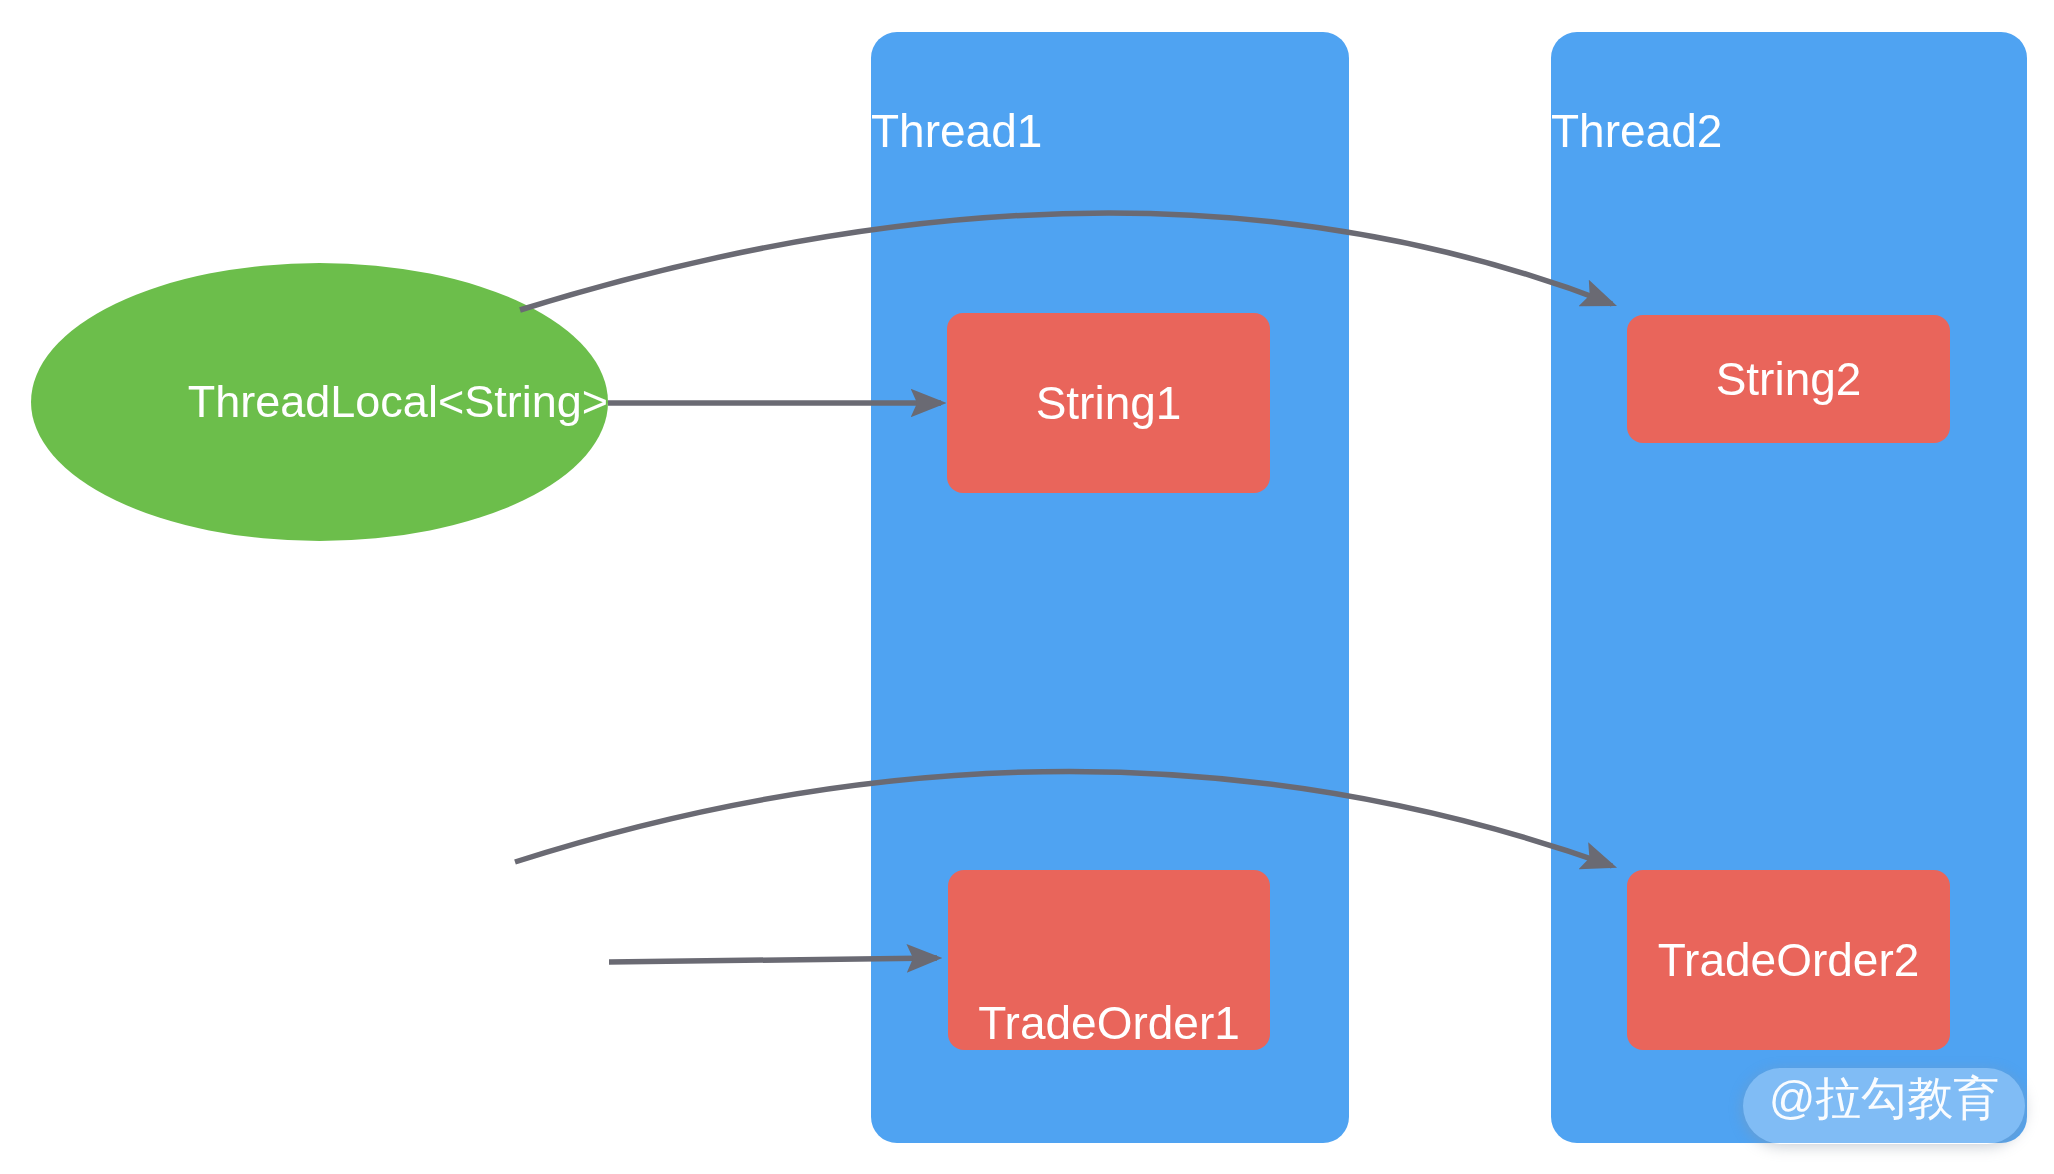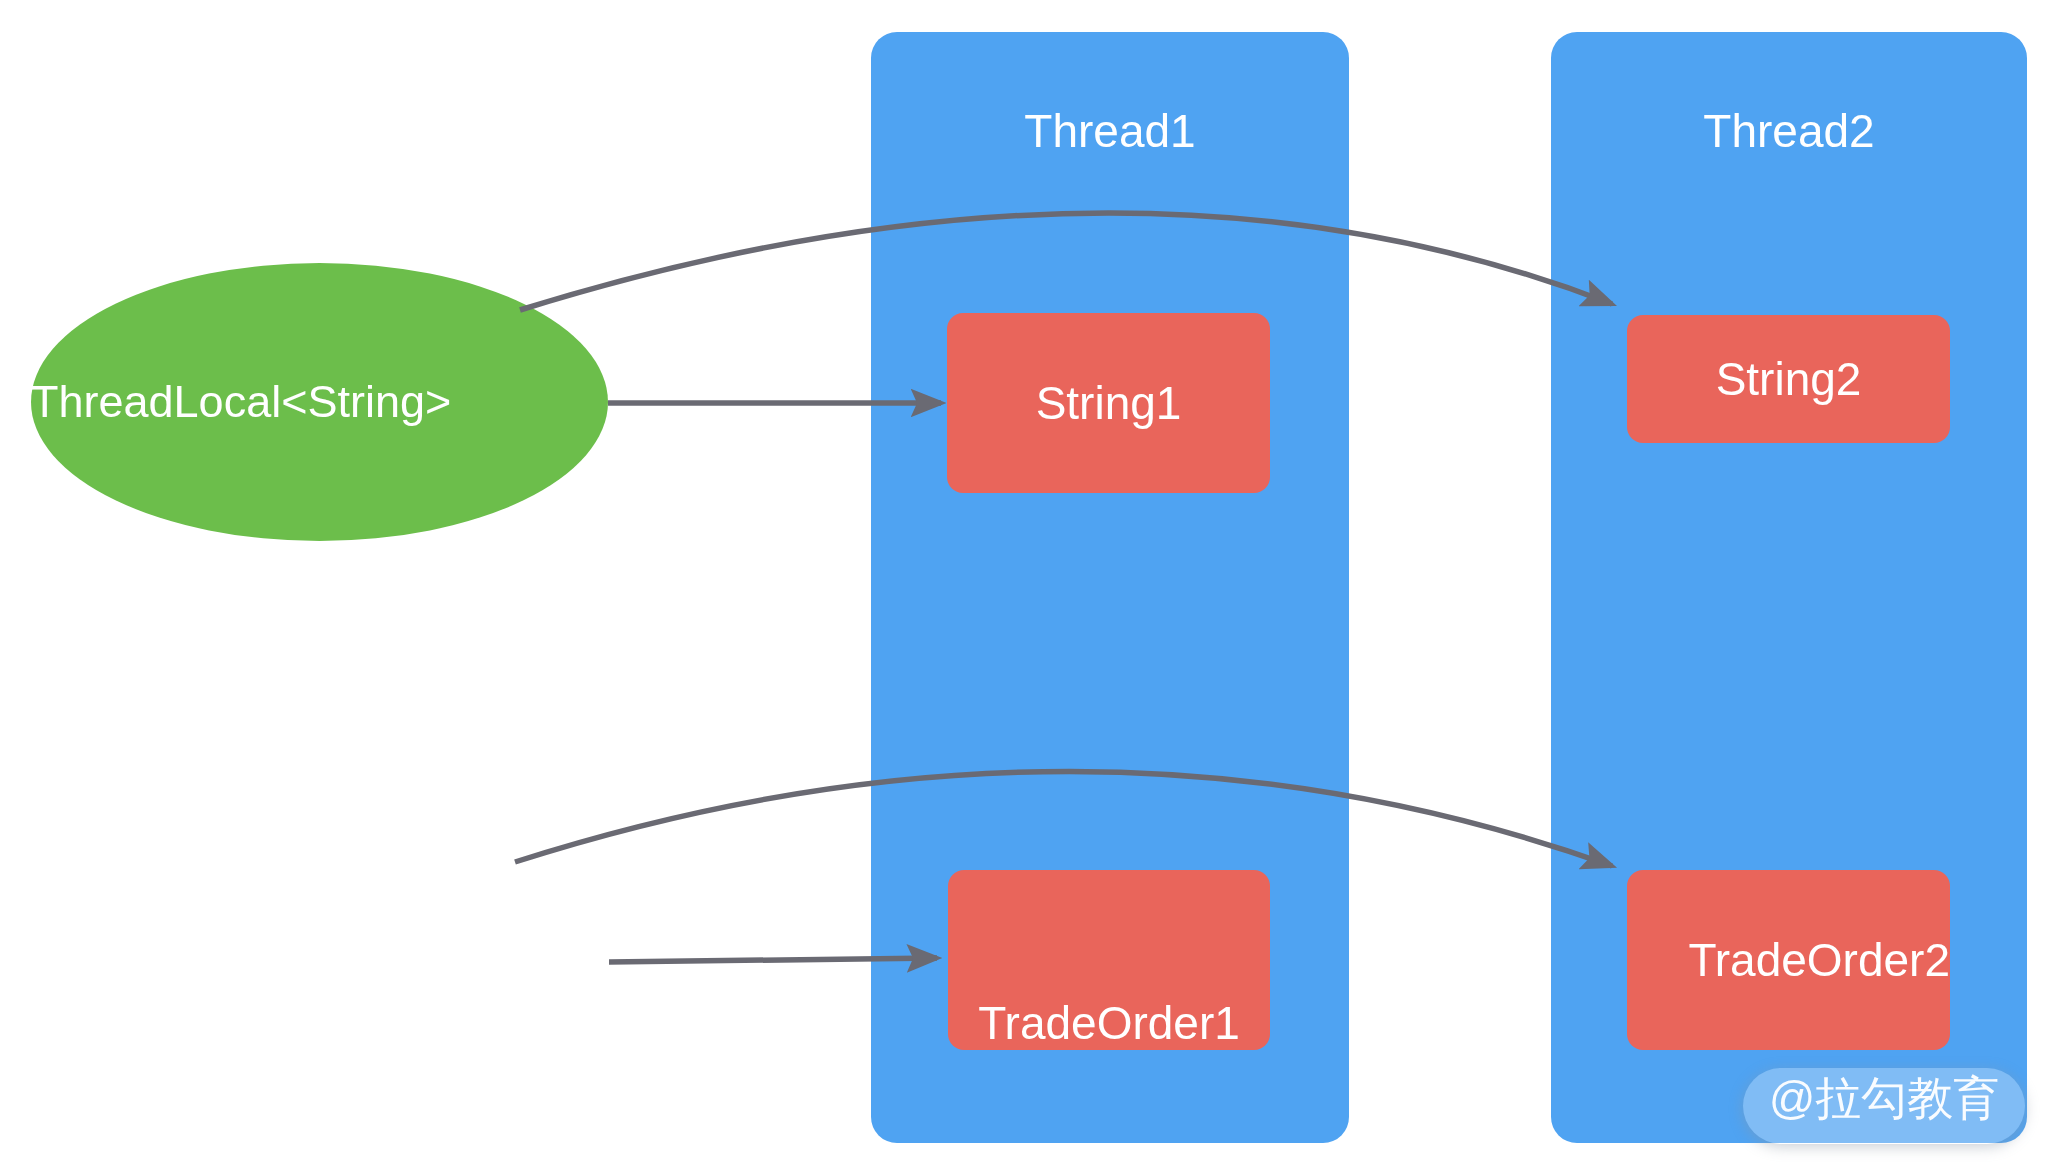--- a/index.html
+++ b/index.html
@@ -16,21 +16,21 @@
     font-family: "Liberation Sans", "DejaVu Sans", sans-serif;
   }
 
   
   .tl-ellipse {
     position: absolute;
     background: var(--color-ellipse, #6cbe4b);
     border-radius: 50%;
     display: flex;
     align-items: center;
-    justify-content: flex-start;
+    justify-content: flex-end;
     color: var(--color-label_text, #ffffff);
     font-size: 45px;
     white-space: nowrap;
     z-index: 2;
   }
   .tl-ellipse.top    { left: 31px;  top: 263px;  width: 577px; height: 278px; }
   .tl-ellipse.bottom { left: 31px;  top: 822px;  width: 578px; height: 278px; }
 
   
   .thread-col {
@@ -42,42 +42,41 @@
     z-index: 1;
   }
   .thread-col.col1 { left: 871px;  width: 478px; }
   .thread-col.col2 { left: 1539px; width: 476px; margin-left: 12px; }
 
   .thread-title {
     position: absolute;
     top: 76px;
     left: 0;
     width: 100%;
-    text-align: center;
     color: var(--color-label_text, #ffffff);
     font-size: 46px;
     line-height: 1;
   }
 
   
   .value-box {
     position: absolute;
     background: var(--color-box, #e9655b);
     border-radius: 16px;
     display: flex;
     align-items: center;
     justify-content: center;
     color: var(--color-label_text, #ffffff);
     font-size: 46px;
     white-space: nowrap;
   }
   .col1 .value-box.top    { left: 76px; top: 281px; width: 323px; height: 180px; }
   .col1 .value-box.bottom { left: 77px; top: 838px; width: 322px; height: 180px; align-items: flex-end; }
   .col2 .value-box.top    { left: 76px; top: 283px; width: 323px; height: 128px; }
-  .col2 .value-box.bottom { left: 76px; top: 838px; width: 323px; height: 180px; justify-content: flex-end; }
+  .col2 .value-box.bottom { left: 76px; top: 838px; width: 323px; height: 180px; }
 
   
   svg.arrows {
     position: absolute;
     left: 0;
     top: 0;
     width: 2054px;
     height: 1174px;
     z-index: 4;
     pointer-events: none;

